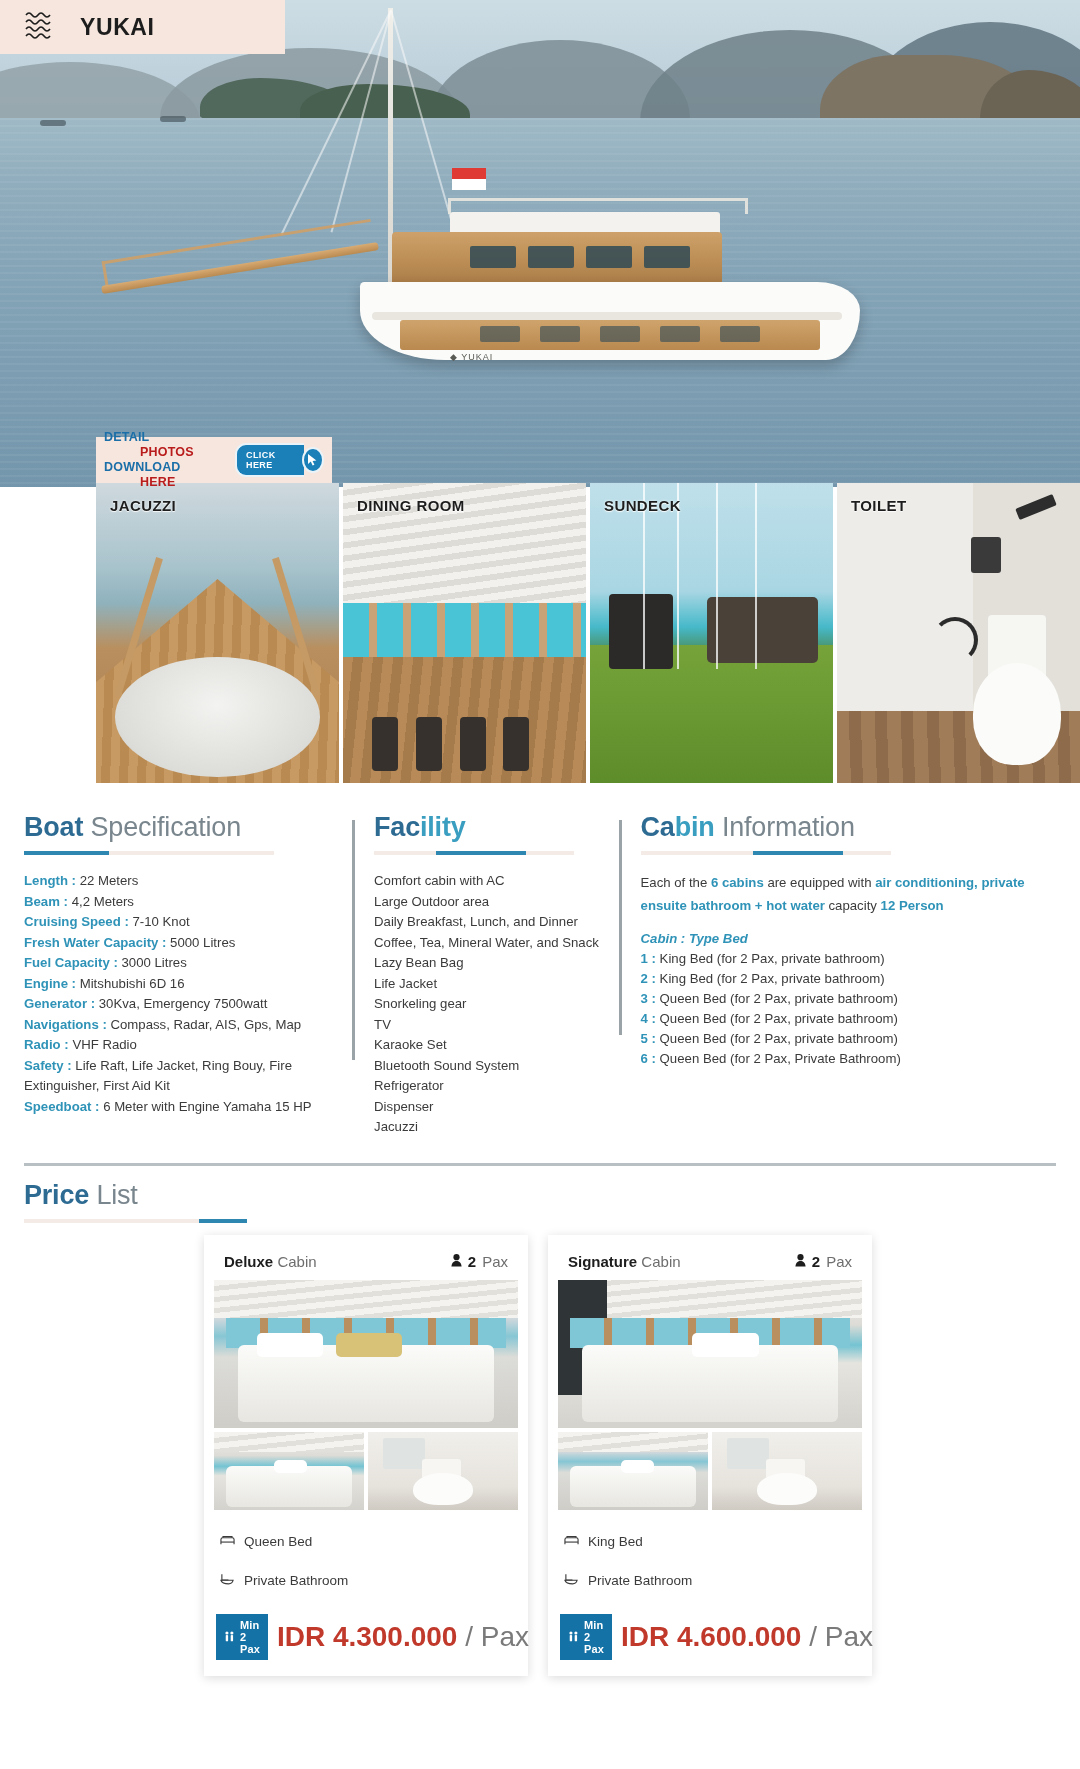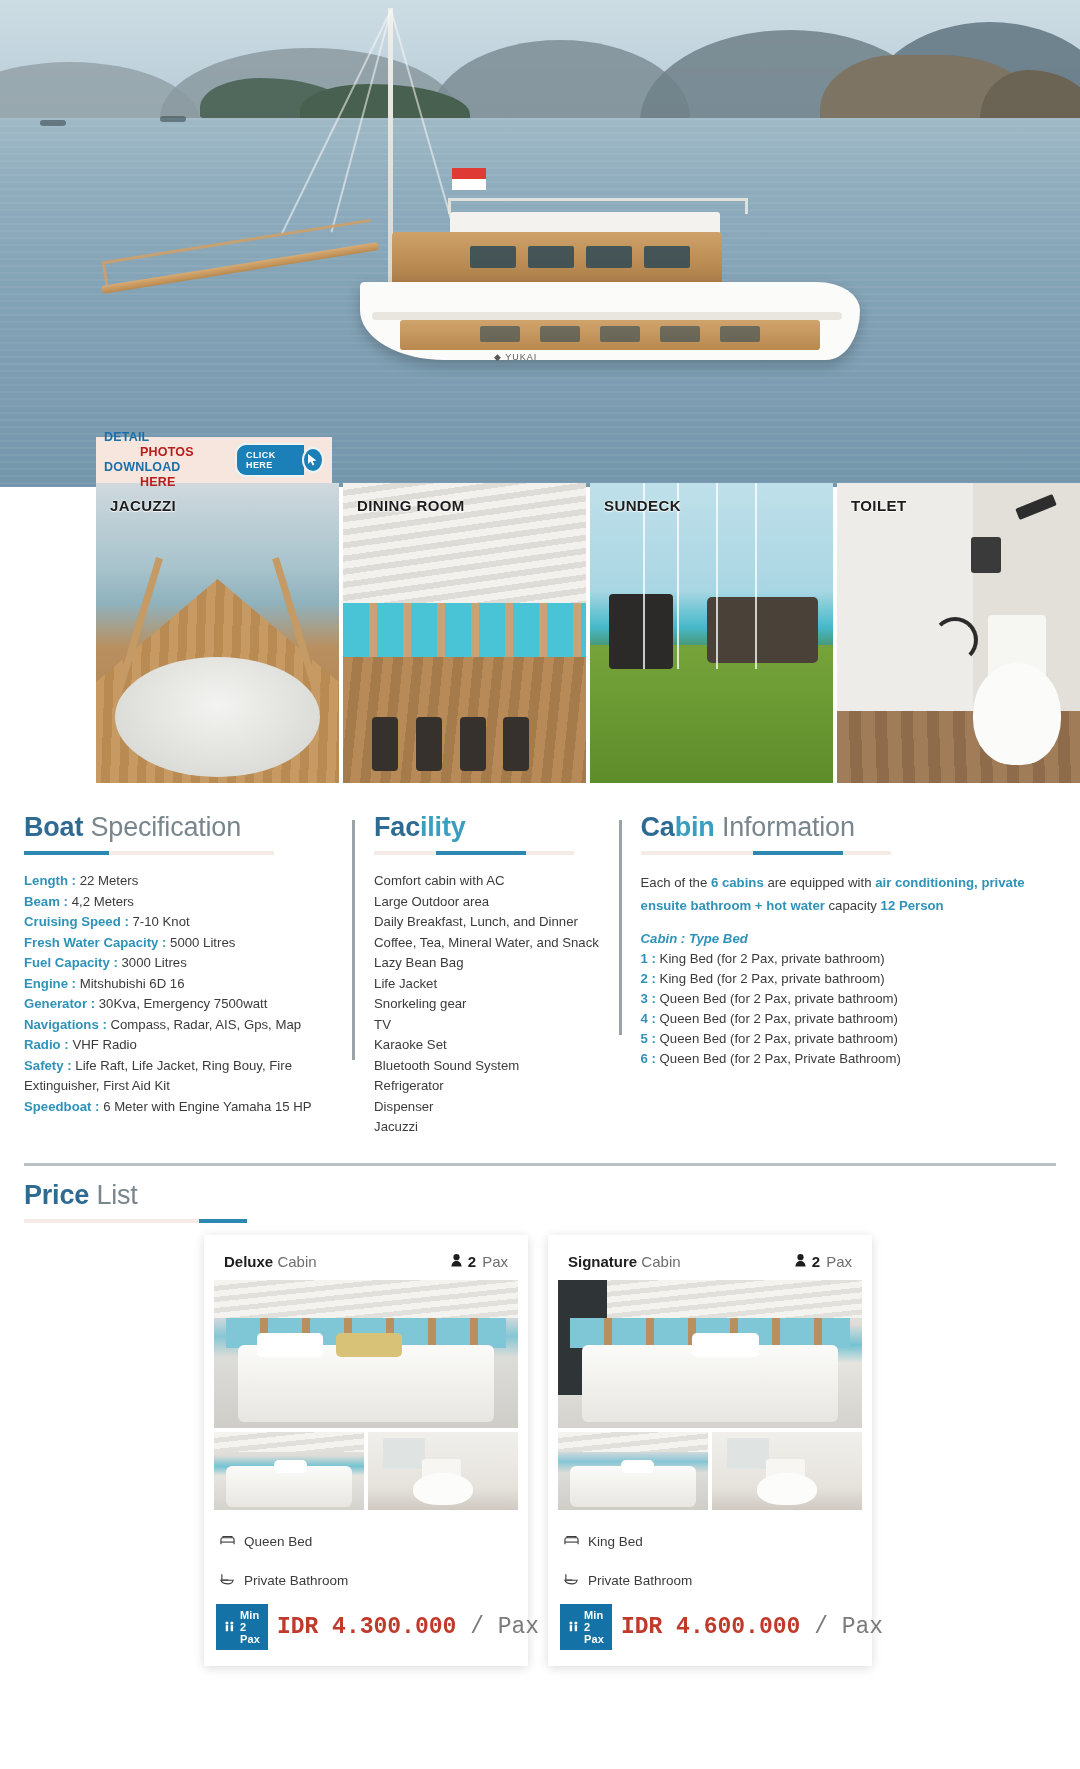--- a/index.html
+++ b/index.html
@@ -107,21 +107,21 @@
   }
   .gangrail {
     position:absolute; left: -198px; top: 70px; width: 272px; height: 26px;
     border-top:3px solid #cfa069; border-left:3px solid #cfa069;
     transform: rotate(-9deg); opacity:.9;
   }
   .rigging {
     position:absolute; background: rgba(250,250,250,.55); width:2px; transform-origin: top;
   }
   .boatname {
-    position:absolute; left: 150px; top: 182px; color:#5a5a55; font-size:9px; letter-spacing:1px;margin-left:44px;
+    position:absolute; left: 150px; top: 182px; color:#5a5a55; font-size:9px; letter-spacing:1px;
   }
   .smallboat{
     position:absolute; width:26px; height:6px; background:#4c5b62; border-radius:3px; opacity:.7;
   }
 
   
   .dl-banner {
     position:absolute; left: 96px; top: 437px; width: 236px; height: 46px;
     background:#f7e6dd;
     display:flex; align-items:center; padding: 0 8px;
@@ -260,26 +260,26 @@
     font-size: 15px; color:#6e6e6e;
   }
   .pcard-head .nm b { color:#1d1d1d; font-weight:700; }
   .pax { display:flex; align-items:center; gap:6px; color:#6e6e6e; font-weight:400;}
   .pax b { color:#1d1d1d; }
   .pmain { width: 304px; height: 148px; overflow:hidden; position:relative; }
   .prow { display:flex; gap:4px; margin-top:4px; }
   .psub { width: 150px; height: 78px; overflow:hidden; position:relative; }
   .amen { font-size: 13.5px; color:#3b3b3b; display:flex; align-items:center; gap:9px; margin-top: 24px; padding-left: 6px;}
   .amen:first-of-type{ margin-top: 14px; }
-  .pricerow { display:flex; align-items:center; gap:9px; margin-top:16px; padding-left:2px;}
+  .pricerow { display:flex; align-items:center; gap:9px; margin-top:26px; padding-left:2px;}
   .minpax {
     background:#1572a6; color:#fff; font-size:11px; font-weight:700;
     padding: 5px 8px; display:flex; align-items:center; gap:5px; letter-spacing:.1px;
   }
-  .amount { font-size: 23px; font-weight:700; color:#c0392b; white-space:nowrap;font-family:Liberation Mono, monospace; }
+  .amount { font-size: 28px; font-weight:700; color:#c0392b; white-space:nowrap; }
   .amount .sl { color:#7a7a7a; font-weight:400; }
 
   
   .room-a { background: linear-gradient(180deg,#e9e9e6 0%,#cfd8dc 26%,#86c6d4 38%,#dcdcd8 52%,#cfcdc8 100%); }
   .room-b { background: linear-gradient(180deg,#f0efec 0%,#dedcd6 30%,#74c3d2 44%,#e6e4de 56%,#d4d2cc 100%); }
   .bedblock { position:absolute; left:8%; bottom:4%; width:84%; height:52%;
     background: linear-gradient(180deg,#fbfbf9,#e7e6e1); border-radius:6px; }
   .pillow { position:absolute; width:22%; height:16%; background:#fff; border-radius:5px; bottom:48%; }
   .winstrip { position:absolute; left:4%; top:26%; width:92%; height:20%;
     background: repeating-linear-gradient(90deg,#7fc7d6 0 34px,#b98f5f 34px 42px); }
@@ -637,14 +637,27 @@
         </span>
         <span class="amount">
           <span>IDR 4.600.000</span>
           <span class="sl">/ Pax</span>
         </span>
       </div>
     </div>
 
   </div>
 
+  <div style="position:absolute;left:0;top:0;width:285px;height:54px;background:#f7e6dd;display:flex;align-items:center;padding-left:24px;gap:22px;z-index:9;">
+    <span>
+      <svg width="34" height="30" viewBox="0 0 34 30" aria-hidden="true">
+        <g fill="none" stroke="#1d1d1d" stroke-width="1.6">
+          <path d="M2 5 q3 -4 6 0 q3 4 6 0 q3 -4 6 0 q3 4 6 0"></path>
+          <path d="M2 12 q3 -4 6 0 q3 4 6 0 q3 -4 6 0 q3 4 6 0"></path>
+          <path d="M2 19 q3 -4 6 0 q3 4 6 0 q3 -4 6 0 q3 4 6 0"></path>
+          <path d="M2 26 q3 -4 6 0 q3 4 6 0 q3 -4 6 0 q3 4 6 0"></path>
+        </g>
+      </svg>
+    </span>
+    <span style="font-size:23px;font-weight:700;color:#1d1d1d;letter-spacing:.6px;">YUKAI</span>
+  </div>
 
 </div>
 
 </body></html>

